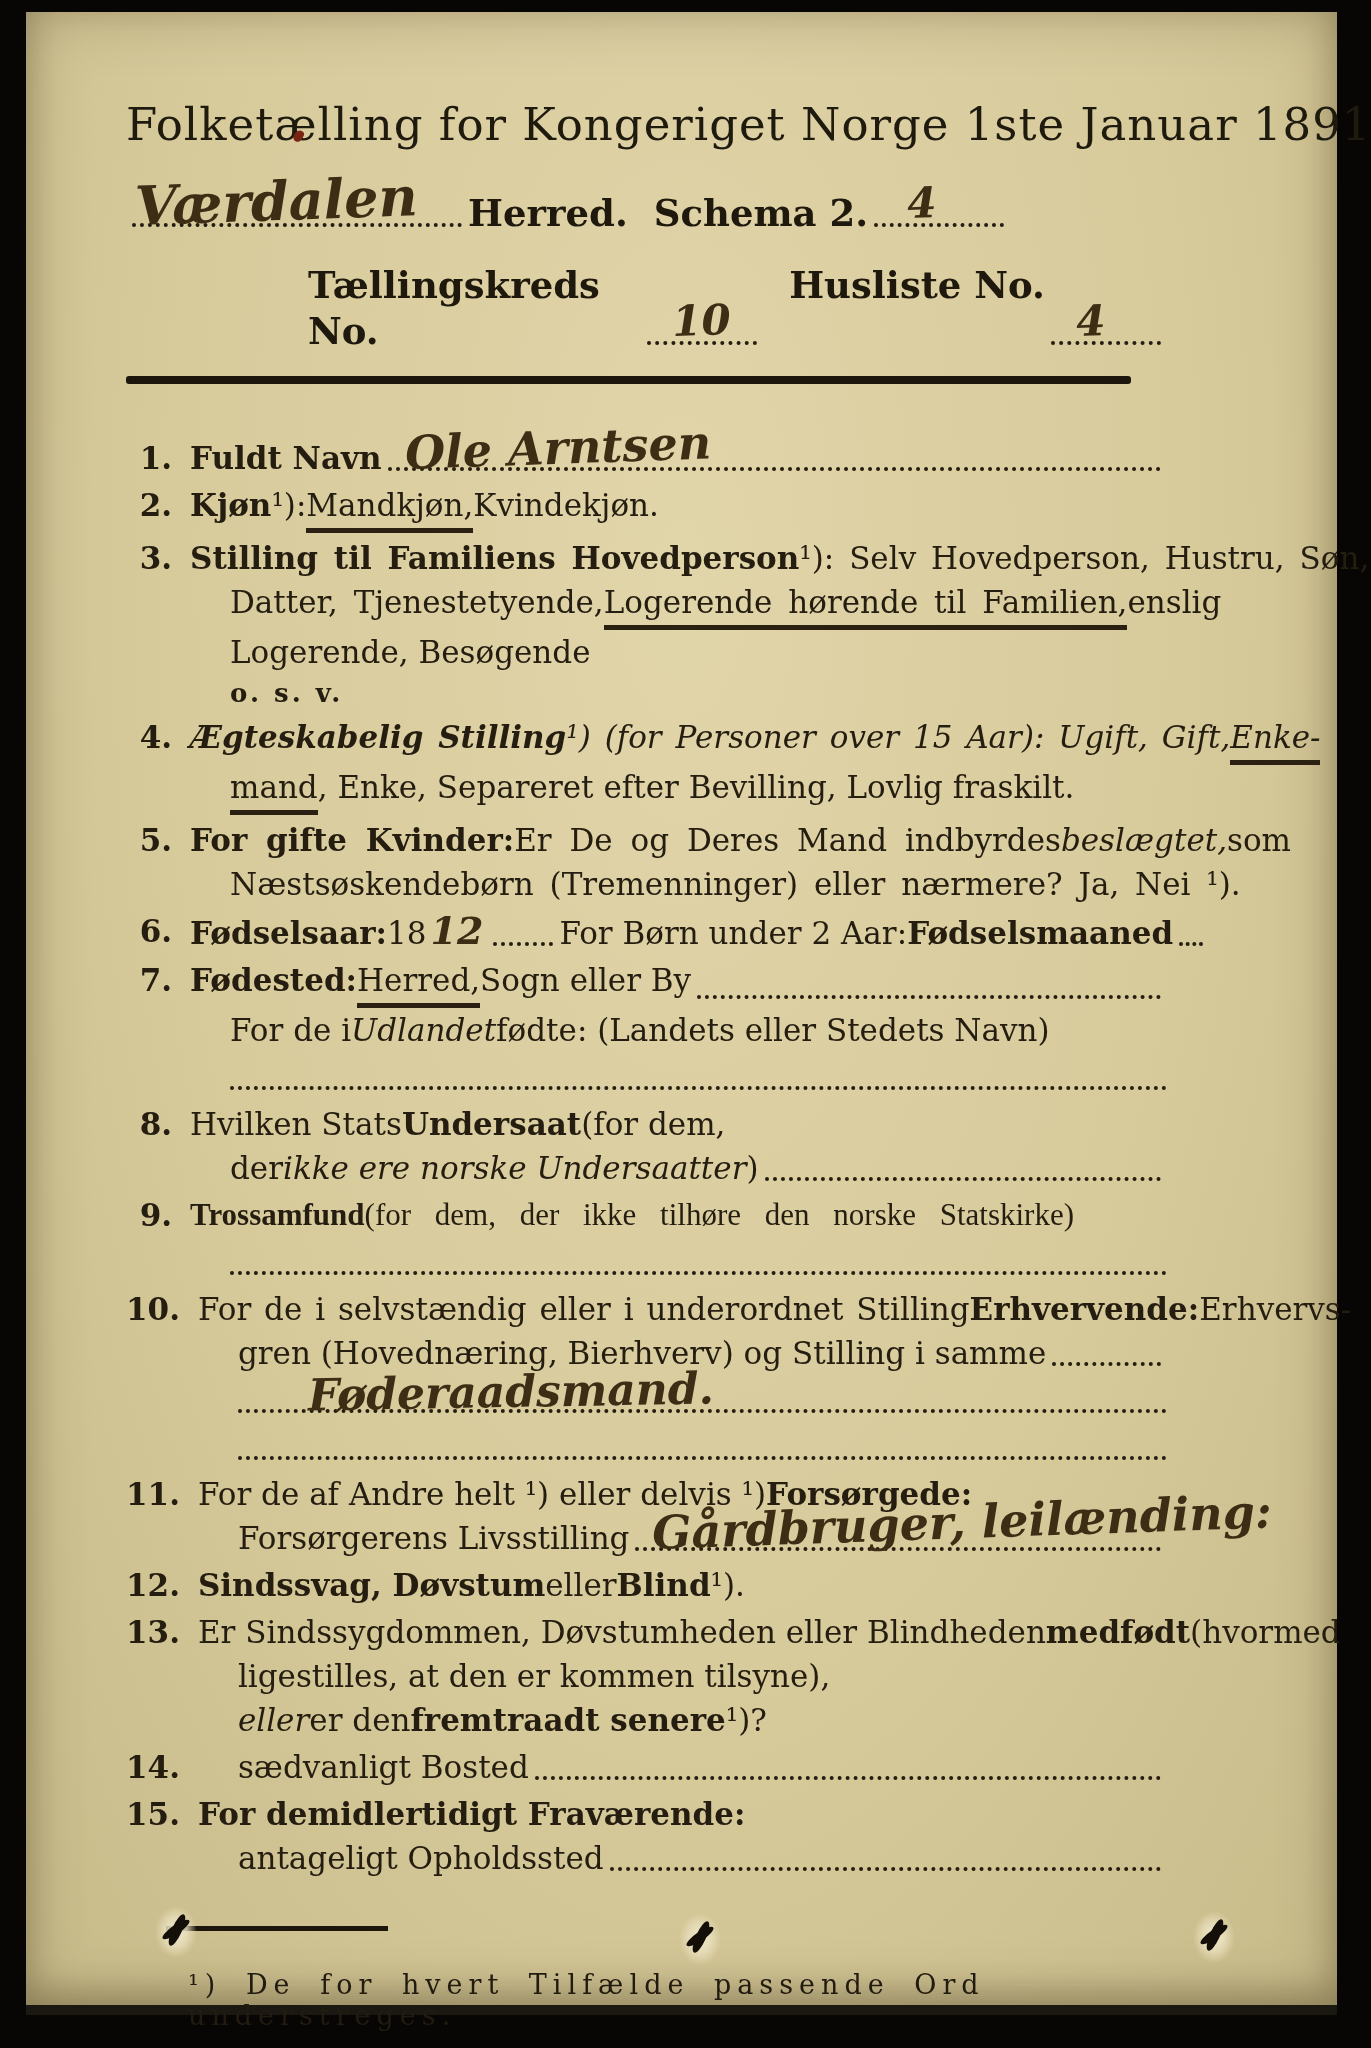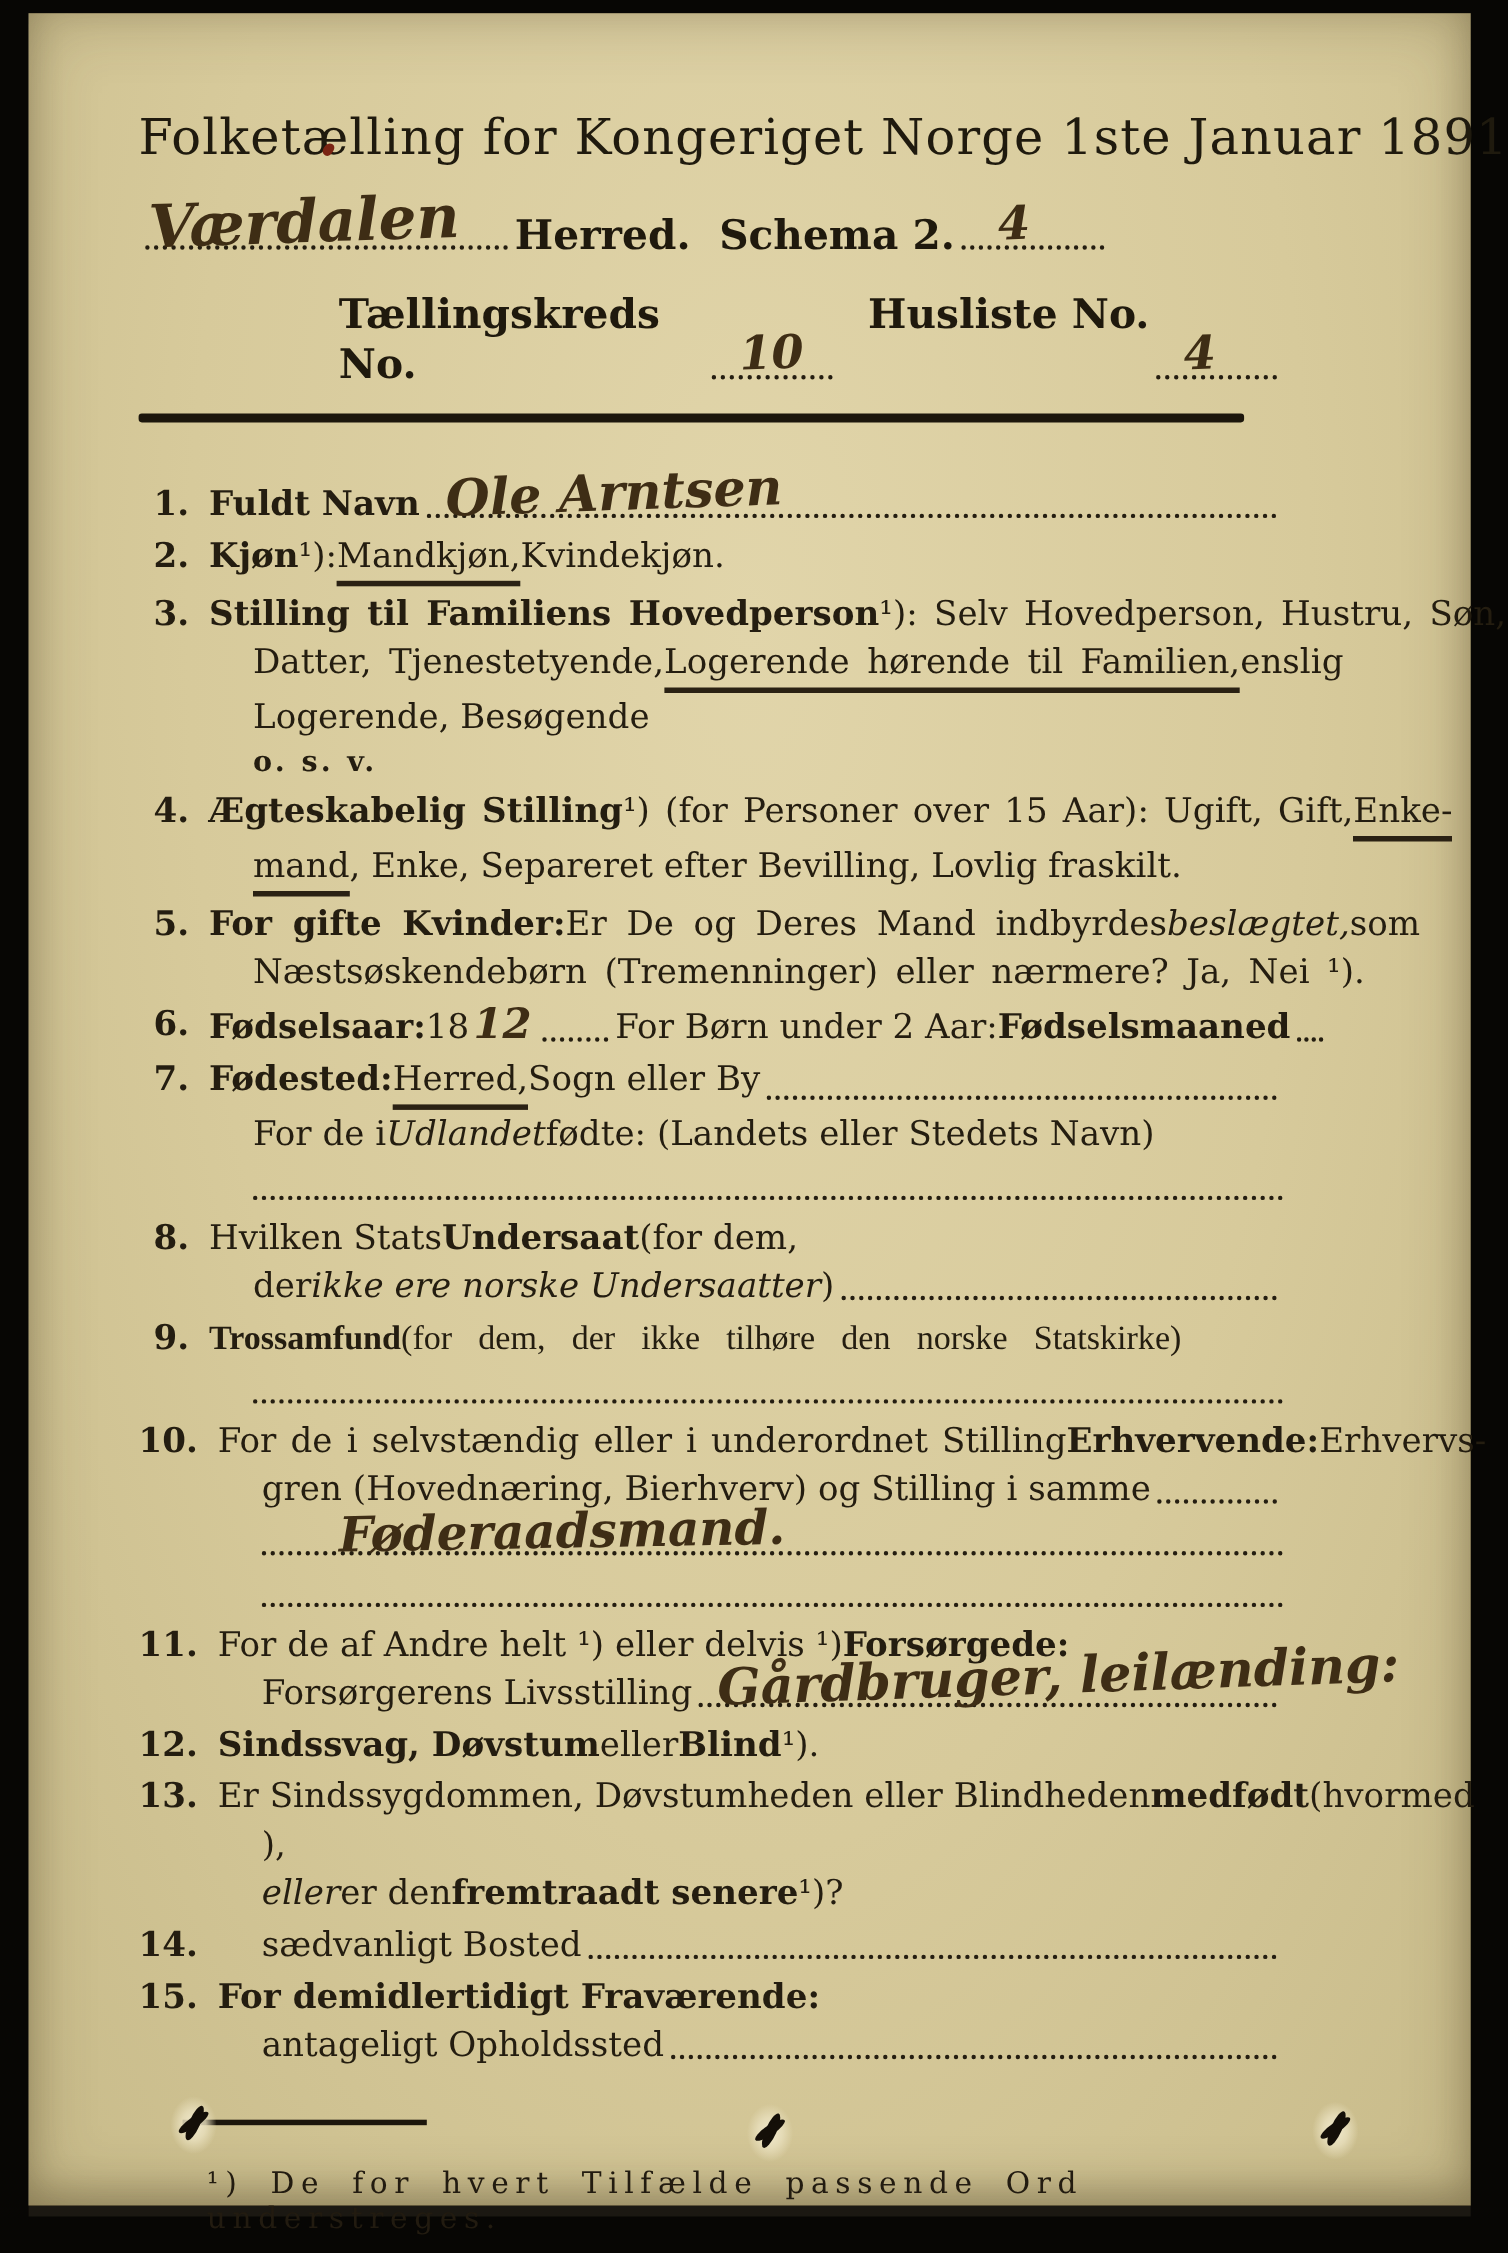--- a/index.html
+++ b/index.html
@@ -129,21 +129,21 @@
               <span>Logerende, Besøgende</span>
             </div>
             <div class="line ind osv">
               <span class="seg-b">o. s. v.</span>
             </div>
           </div>
         </div>
         <div class="item">
           <span class="num">4.</span>
           <div class="icontent">
-            <div class="line" style="word-spacing: 4px;">
+            <div class="line" style="word-spacing: 4px; font-style: italic;">
               <span class="seg-b">Ægteskabelig Stilling</span>
               <span> ¹) (for Personer over 15 Aar): Ugift, Gift, </span>
               <span class="seg-u">Enke-</span>
             </div>
             <div class="line ind">
               <span class="seg-u">mand</span>
               <span>, Enke, Separeret efter Bevilling, Lovlig fraskilt.</span>
             </div>
           </div>
         </div>
@@ -265,20 +265,21 @@
         </div>
         <div class="item">
           <span class="num">13.</span>
           <div class="icontent">
             <div class="line">
               <span>Er Sindssygdommen, Døvstumheden eller Blindheden </span>
               <span class="seg-b">medfødt</span>
               <span> (hvormed</span>
             </div>
             <div class="line ind">
+              <span>ligestilles, at den er kommen tilsyne </span>
               <span>),</span>
             </div>
             <div class="line ind">
               <span class="seg-i">eller</span>
               <span> er den </span>
               <span class="seg-b">fremtraadt senere</span>
               <span> ¹)?</span>
             </div>
           </div>
         </div>

